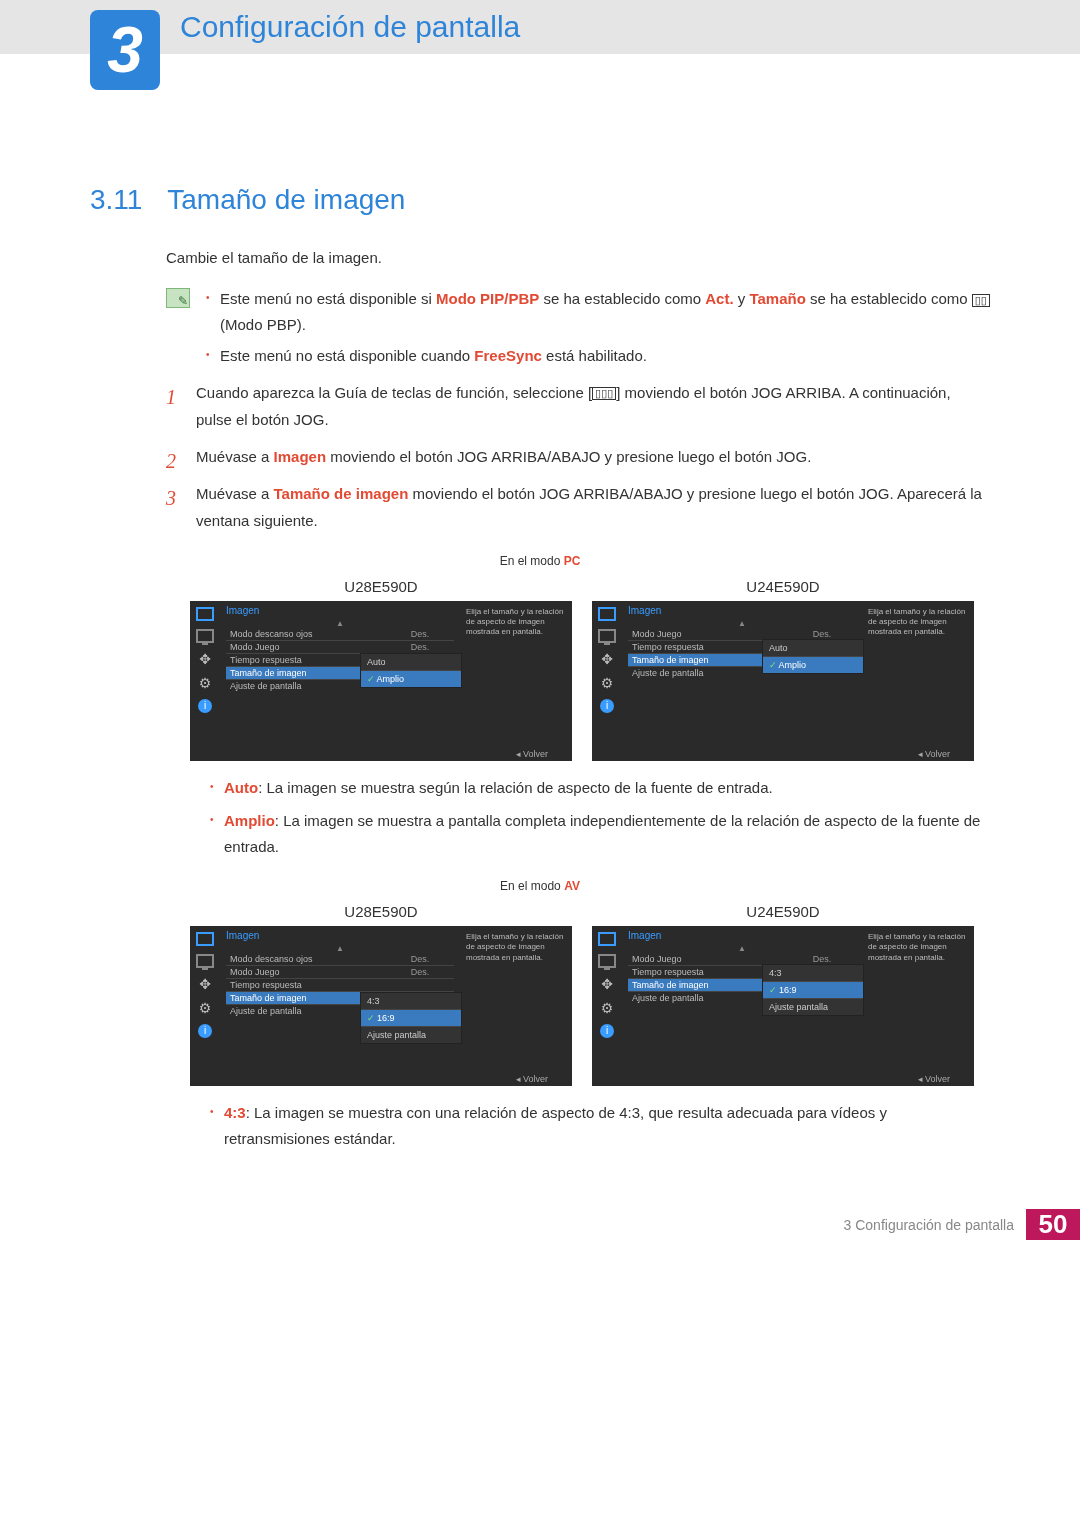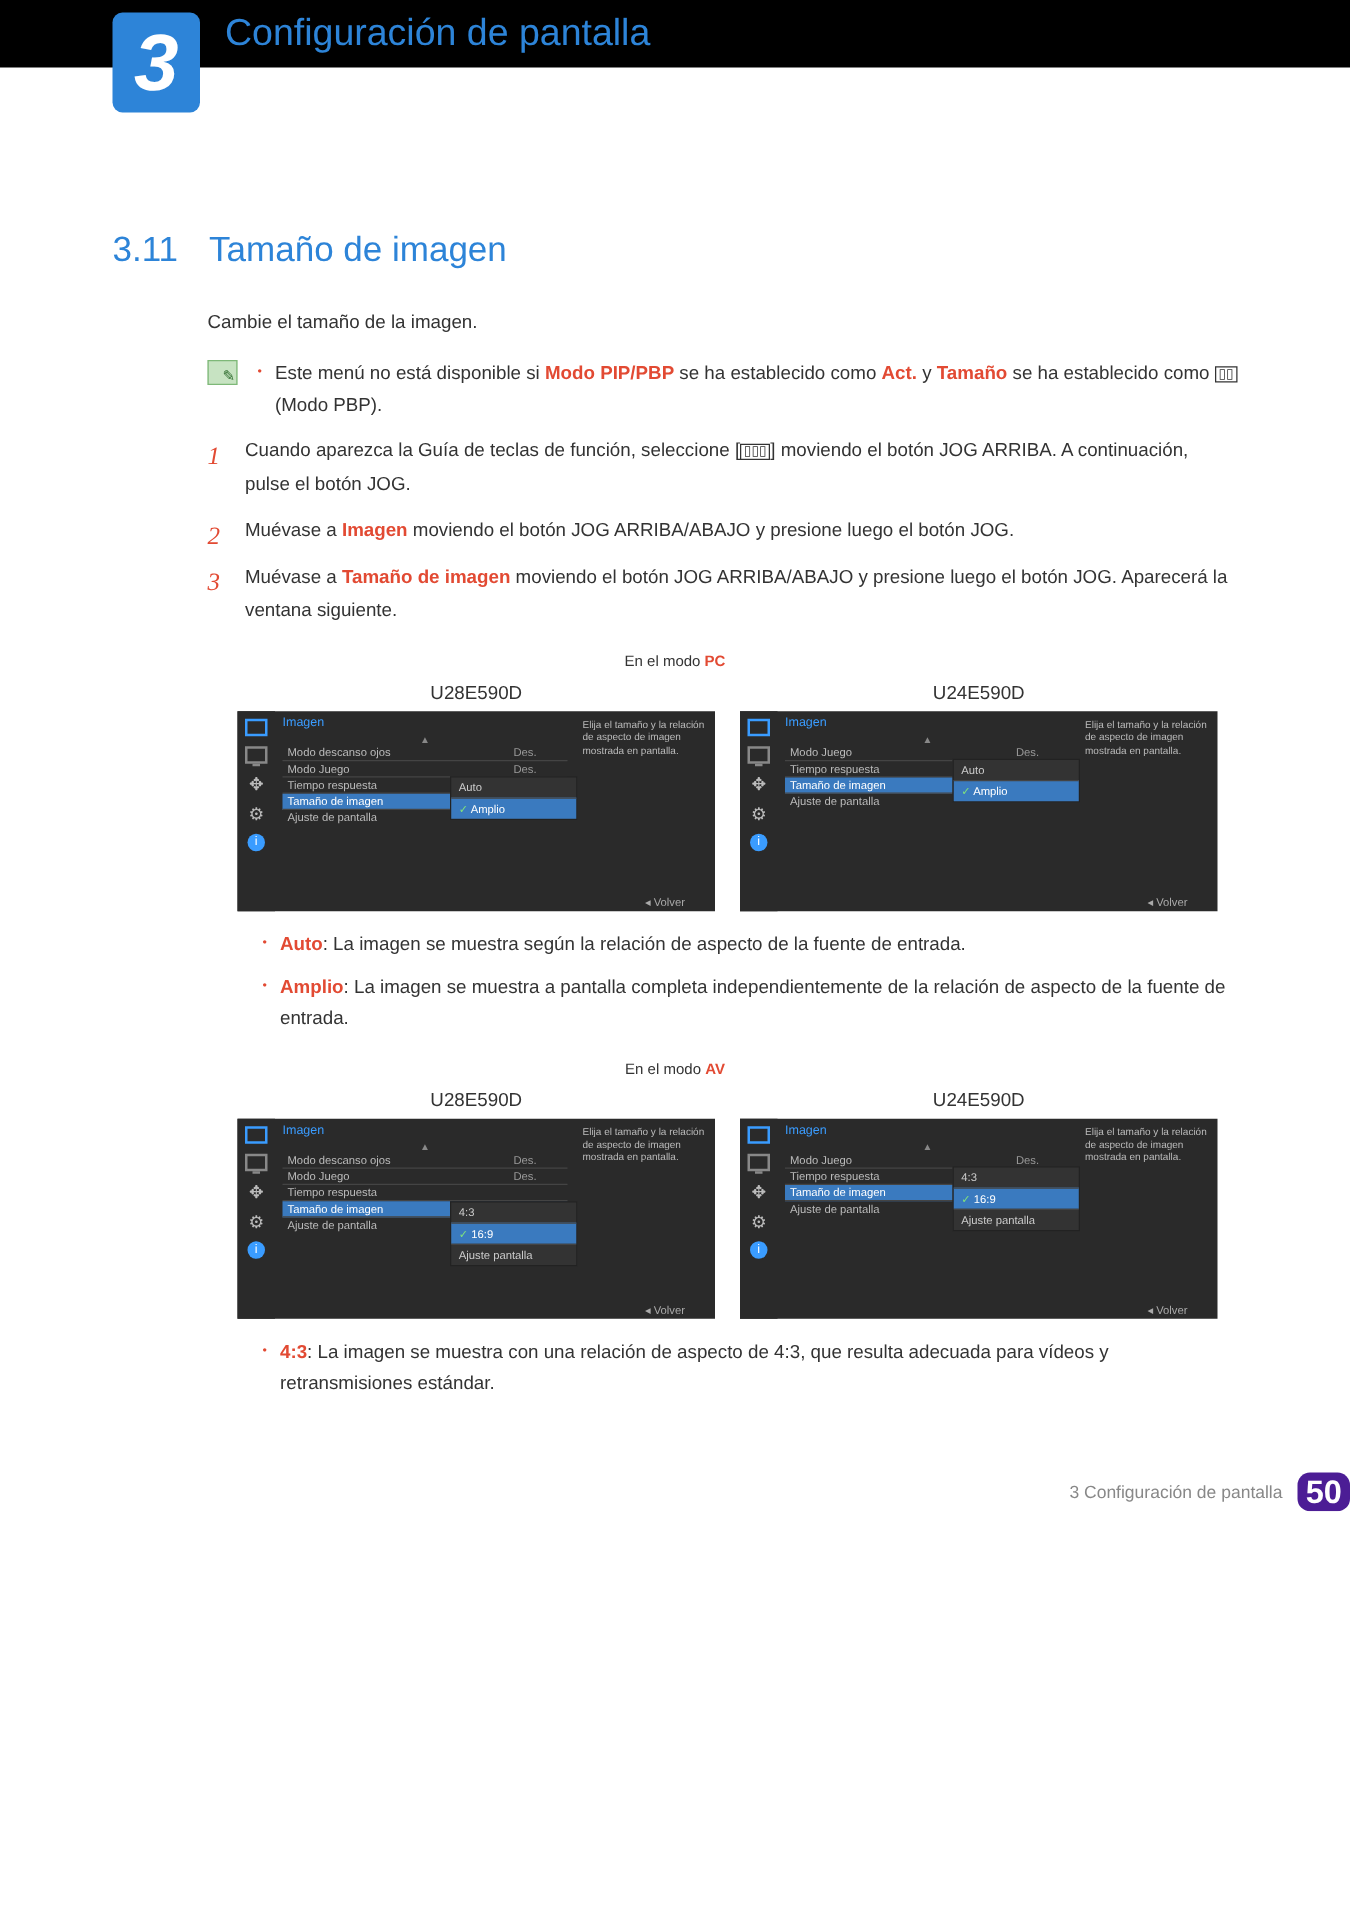--- a/index.html
+++ b/index.html
@@ -3,21 +3,21 @@
 <meta charset="utf-8">
 <style>
   body {
     margin: 0;
     font-family: Arial, Helvetica, sans-serif;
     background: #fff;
     color: #333;
     width: 1080px;
   }
   .header-bar {
-    background: #000000;
+    background: #e5e5e5;
     height: 54px;
     display: flex;
     align-items: center;
   }
   .chapter-badge {
     position: absolute;
     top: 10px;
     left: 90px;
     width: 70px;
     height: 80px;
@@ -274,29 +274,28 @@
     margin-top: 30px;
     padding-right:0;
   }
   .footer-text {
     color: #888;
     font-size: 14px;
     align-self: center;
     padding-right: 12px;
   }
   .page-num {
-    background: #4c1d95;
+    background: #be185d;
     color: #fff;
-    width: 42px;
+    width: 54px;
     display: flex;
     align-items: center;
     justify-content: center;
     font-size: 26px;
     font-weight: bold;
-    border-radius: 10px;
   }
 </style>
 </head>
 <body>
 
 <div class="header-bar">
   <div class="chapter-title">Configuración de pantalla</div>
 </div>
 <div class="chapter-badge">
   <div class="num">3</div>
@@ -308,20 +307,23 @@
     <span>Tamaño de imagen</span>
   </h2>
 
   <p class="intro">Cambie el tamaño de la imagen.</p>
 
   <div class="note-row">
     <div class="note-icon"></div>
     <ul class="note-list">
       <li>
         <span>Este menú no está disponible si </span><span class="bold-orange">Modo PIP/PBP</span><span> se ha establecido como </span><span class="bold-orange">Act.</span><span> y </span><span class="bold-orange">Tamaño</span><span> se ha establecido como </span><span class="inline-icon">▯▯</span><span> (Modo PBP).</span>
+      </li>
+      <li>
+        <span>Este menú no está disponible cuando </span><span class="bold-orange">FreeSync</span><span> está habilitado.</span>
       </li>
     </ul>
   </div>
 
 
   <ol class="steps">
     <li><span class="stepnum">1</span>
       <span>Cuando aparezca la Guía de teclas de función, seleccione [</span><span class="inline-icon">▯▯▯</span><span>] moviendo el botón JOG ARRIBA. A continuación, pulse el botón JOG.</span>
     </li>
     <li><span class="stepnum">2</span>

